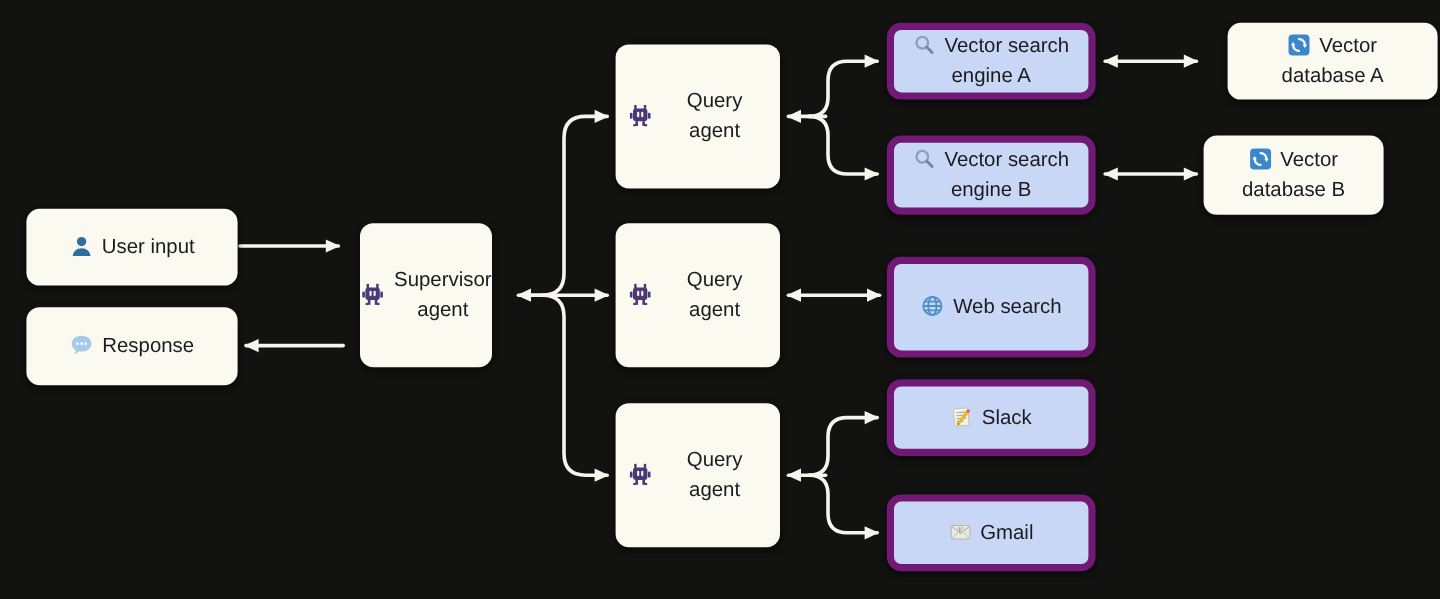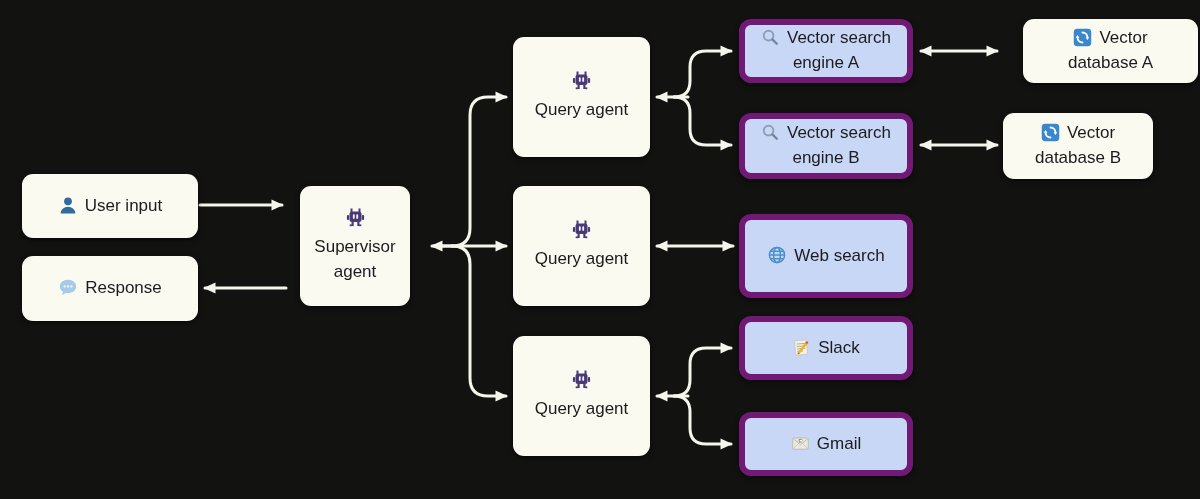--- a/index.html
+++ b/index.html
@@ -9,21 +9,21 @@
   }
   .connectors{position:absolute;left:0;top:0;width:1200px;height:499px;}
   .node{
     position:absolute;display:flex;align-items:center;justify-content:center;
     text-align:center;font-size:17px;font-weight:500;line-height:1.45;
     box-sizing:border-box;border-radius:11px;
     box-shadow:0 2px 5px rgba(0,0,0,.55);
   }
   .node.white{background:#fafaf0;}
   .node.blue{background:#c9d7f7;border:6px solid #701a75;border-radius:12px;}
-  .node.agent{flex-direction:column;gap:7px;padding:24px 10px;}
+  .node.agent{gap:7px;padding:24px 10px;}
   .node.agent .lbl{max-width:112px;}
   .inline-lbl{display:inline;}
   .inline-lbl .icon svg{vertical-align:-4px;margin-right:7px;}
   .agent .icon svg{display:block;}
   .pad-vse{padding:0 12px;}
   .pad-vdb{padding:0 22px;}
   .lbl{display:inline;}
 </style>
 </head>
 <body>

